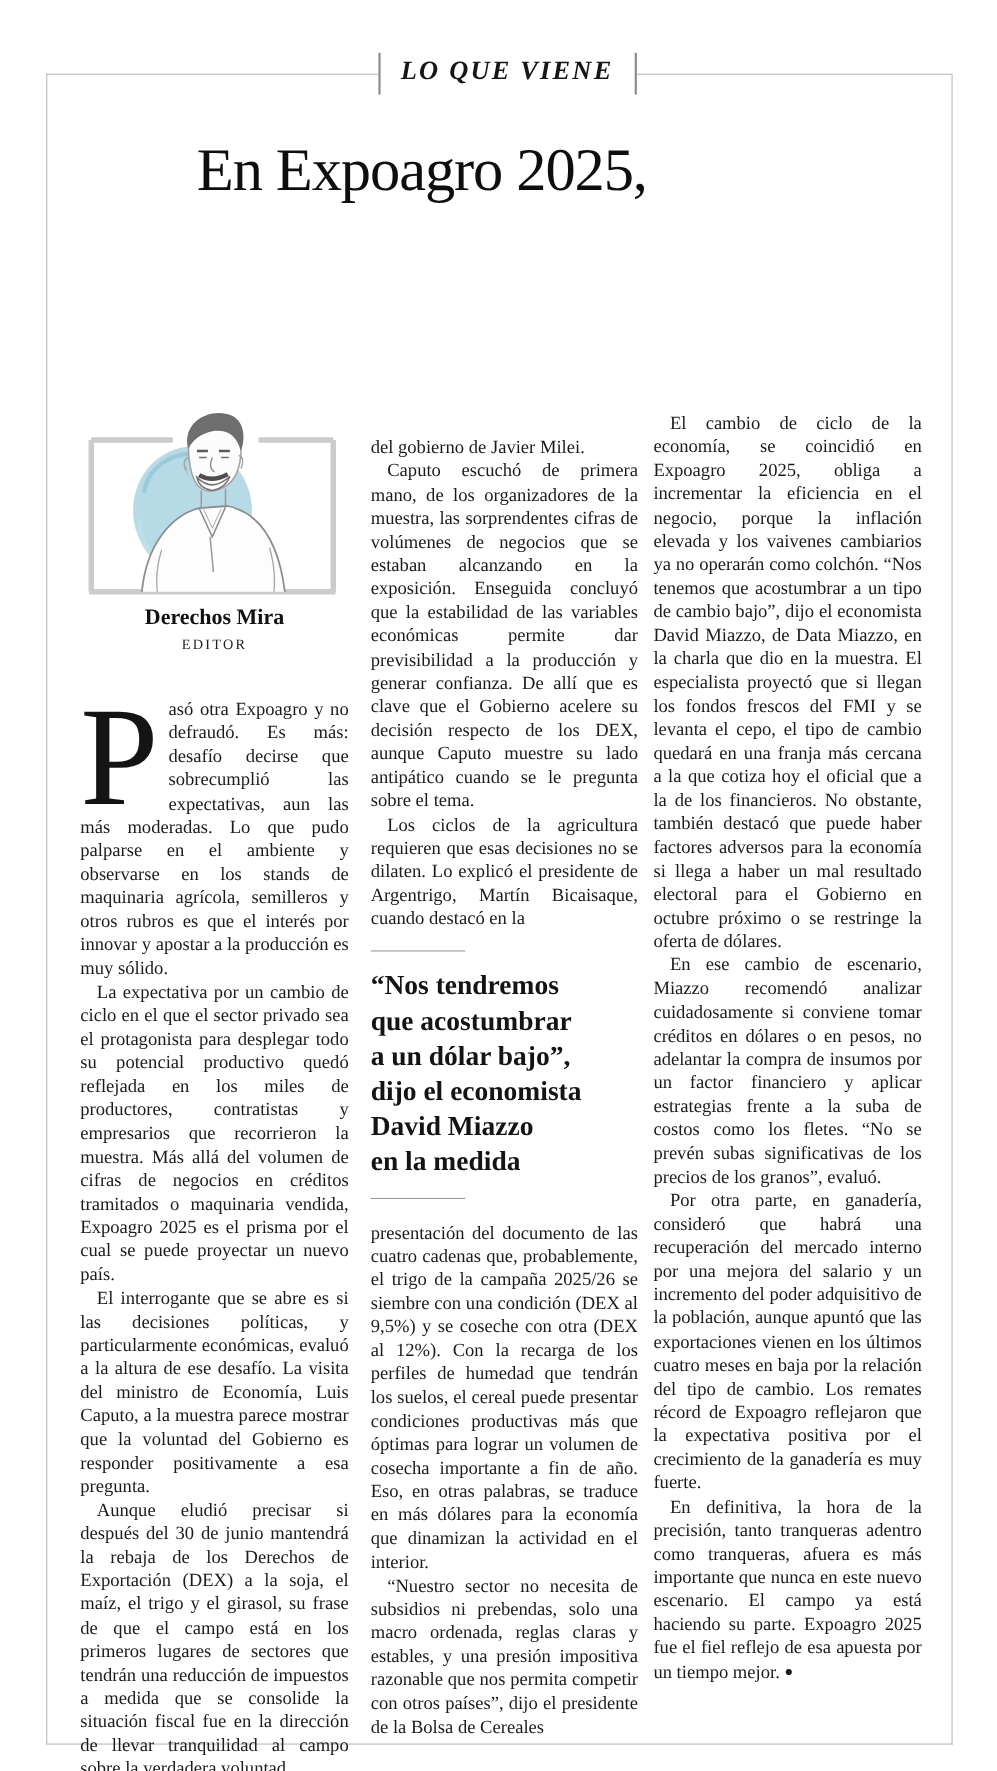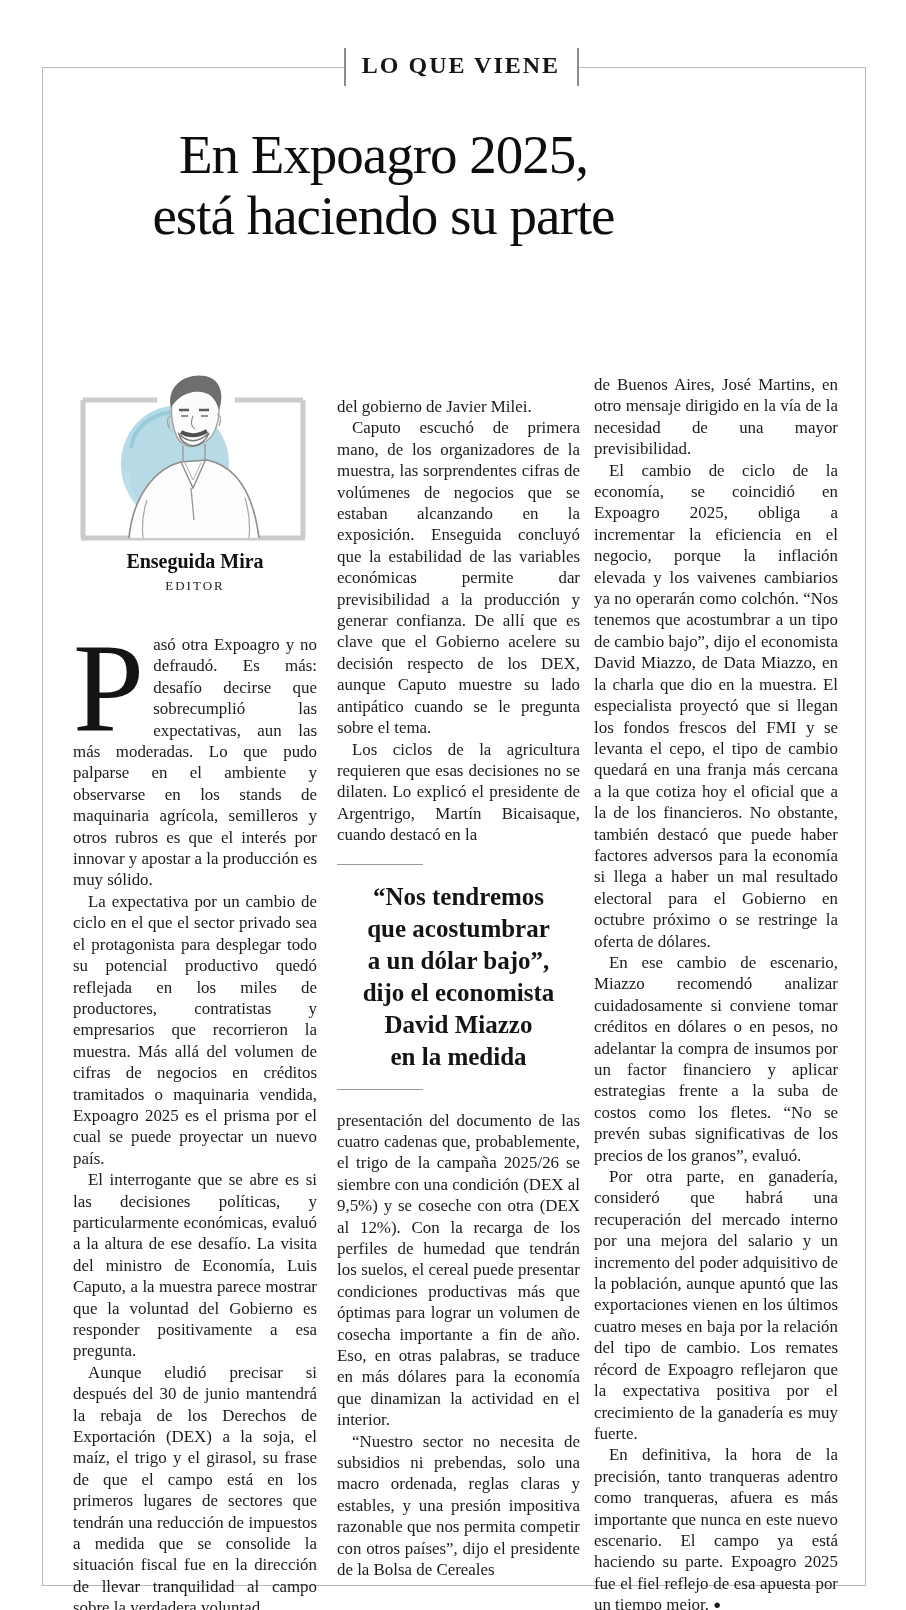--- a/index.html
+++ b/index.html
@@ -10,21 +10,21 @@
   .frame{position:absolute;left:42px;top:67px;width:822px;height:1518px;
          border-left:1px solid #b9b9b9;border-right:1px solid #b9b9b9;border-bottom:1px solid #b9b9b9;}
   .topline{position:absolute;top:67px;height:1px;background:#b9b9b9;}
   .topline-left{left:42px;width:302px;}
   .topline-right{left:578px;width:287px;}
   .tick{position:absolute;top:48px;width:2px;height:38px;background:#8d8d8d;}
   .tick-left{left:344px;}
   .tick-right{left:577px;}
 
   .kicker{position:absolute;left:345px;top:52px;width:232px;text-align:center;
-          font-size:24px;font-weight:700;letter-spacing:2px;color:#161616;}
+          font-size:24px;font-weight:700;letter-spacing:2px;color:#161616;font-style:italic;}
 
   .headline{position:absolute;left:0;top:124px;width:767px;margin:0;text-align:center;
             font-weight:500;color:#0e0e0e;}
   .headline span{display:block;font-size:55px;line-height:61px;letter-spacing:-1px;}
 
   
   .portrait{position:absolute;left:73px;top:368px;width:240px;height:178px;}
   .byline-name{position:absolute;left:73px;top:550px;width:244px;text-align:center;
                font-size:20px;font-weight:700;color:#111;}
   .byline-role{position:absolute;left:73px;top:578px;width:244px;text-align:center;
@@ -39,39 +39,38 @@
   .col2{left:337px;top:396px;width:243px;}
   .col3{left:594px;top:374px;}
 
   .dropcap{float:left;font-size:128px;line-height:101px;padding:4px 9px 0 0;color:#141414;}
 
   
   .pullquote{margin:18px 0 20px 0;}
   .pq-rule{width:86px;height:1px;background:#9a9a9a;}
   .pullquote blockquote{margin:16px 0 16px 0;padding:0;}
   .pullquote blockquote span{display:block;font-size:25px;line-height:32px;font-weight:700;
-                             color:#141414;text-align:center;}
+                             color:#141414;text-align:left;}
   .endmark{font-size:13px;vertical-align:1px;}
 </style>
 </head>
 <body>
 
 <div class="page">
 
   <div class="frame"></div>
   <div class="topline topline-left"></div>
   <div class="topline topline-right"></div>
   <div class="tick tick-left"></div>
   <div class="tick tick-right"></div>
 
   <div class="kicker">LO QUE VIENE</div>
 
   <h1 class="headline">
     <span>En Expoagro 2025,</span>
-    <span>está haciendo su parte</span>
   </h1>
 
   <div class="portrait">
     <svg width="240" height="178" viewBox="0 0 240 178" xmlns="http://www.w3.org/2000/svg">
 
       <ellipse cx="102" cy="96" rx="54" ry="58" fill="#aed7e3" opacity="0.9"></ellipse>
       <path d="M58 80 C62 52 92 40 112 46" fill="none" stroke="#8fc4d6" stroke-width="4" opacity="0.7"></path>
       <path d="M54 104 C52 128 72 150 96 150" fill="none" stroke="#bfe0ea" stroke-width="5" opacity="0.8"></path>
 
       <path d="M10 32 H84" stroke="#cbcbcb" stroke-width="5" fill="none"></path>
@@ -96,21 +95,21 @@
       <path d="M106 42 h10 M126 42 h10" stroke="#5a5a5a" stroke-width="2.4"></path>
       <path d="M108 48 h7 M128 48 h7" stroke="#6e6e6e" stroke-width="1.4"></path>
 
       <path d="M120 48 q-4 10 2 13" fill="none" stroke="#8d8d8d" stroke-width="1.2"></path>
 
       <path d="M108 64 Q120 71 134 63" fill="none" stroke="#4f4f4f" stroke-width="4"></path>
       <path d="M106 66 Q120 80 136 65 Q132 76 120 78 Q108 76 106 66 Z" fill="none" stroke="#767676" stroke-width="1.4"></path>
     </svg>
   </div>
 
-  <div class="byline-name">Enseguida Mira</div>
+  <div class="byline-name">Derechos Mira</div>
   <div class="byline-role">EDITOR</div>
 
   <div class="col col1">
     <p class="noindent"><span class="dropcap">P</span><span>asó otra Expoagro y no defraudó. Es más: desafío decirse que sobrecumplió las expectativas, aun las más moderadas. Lo que pudo palparse en el ambiente y observarse en los stands de maquinaria agrícola, semilleros y otros rubros es que el interés por innovar y apostar a la producción es muy sólido.</span></p>
     <p>La expectativa por un cambio de ciclo en el que el sector privado sea el protagonista para desplegar todo su potencial productivo quedó reflejada en los miles de productores, contratistas y empresarios que recorrieron la muestra. Más allá del volumen de cifras de negocios en créditos tramitados o maquinaria vendida, Expoagro 2025 es el prisma por el cual se puede proyectar un nuevo país.</p>
     <p>El interrogante que se abre es si las decisiones políticas, y particularmente económicas, evaluó a la altura de ese desafío. La visita del ministro de Economía, Luis Caputo, a la muestra parece mostrar que la voluntad del Gobierno es responder positivamente a esa pregunta.</p>
     <p>Aunque eludió precisar si después del 30 de junio mantendrá la rebaja de los Derechos de Exportación (DEX) a la soja, el maíz, el trigo y el girasol, su frase de que el campo está en los primeros lugares de sectores que tendrán una reducción de impuestos a medida que se consolide la situación fiscal fue en la dirección de llevar tranquilidad al campo sobre la verdadera voluntad</p>
   </div>
 
   <div class="col col2">
@@ -129,20 +128,19 @@
         <span>en la medida</span>
       </blockquote>
       <div class="pq-rule"></div>
     </figure>
 
     <p class="noindent">presentación del documento de las cuatro cadenas que, probablemente, el trigo de la campaña 2025/26 se siembre con una condición (DEX al 9,5%) y se coseche con otra (DEX al 12%). Con la recarga de los perfiles de humedad que tendrán los suelos, el cereal puede presentar condiciones productivas más que óptimas para lograr un volumen de cosecha importante a fin de año. Eso, en otras palabras, se traduce en más dólares para la economía que dinamizan la actividad en el interior.</p>
     <p>“Nuestro sector no necesita de subsidios ni prebendas, solo una macro ordenada, reglas claras y estables, y una presión impositiva razonable que nos permita competir con otros países”, dijo el presidente de la Bolsa de Cereales</p>
   </div>
 
   <div class="col col3">
-    <p class="noindent">de Buenos Aires, José Martins, en otro mensaje dirigido en la vía de la necesidad de una mayor previsibilidad.</p>
     <p>El cambio de ciclo de la economía, se coincidió en Expoagro 2025, obliga a incrementar la eficiencia en el negocio, porque la inflación elevada y los vaivenes cambiarios ya no operarán como colchón. “Nos tenemos que acostumbrar a un tipo de cambio bajo”, dijo el economista David Miazzo, de Data Miazzo, en la charla que dio en la muestra. El especialista proyectó que si llegan los fondos frescos del FMI y se levanta el cepo, el tipo de cambio quedará en una franja más cercana a la que cotiza hoy el oficial que a la de los financieros. No obstante, también destacó que puede haber factores adversos para la economía si llega a haber un mal resultado electoral para el Gobierno en octubre próximo o se restringe la oferta de dólares.</p>
     <p>En ese cambio de escenario, Miazzo recomendó analizar cuidadosamente si conviene tomar créditos en dólares o en pesos, no adelantar la compra de insumos por un factor financiero y aplicar estrategias frente a la suba de costos como los fletes. “No se prevén subas significativas de los precios de los granos”, evaluó.</p>
     <p>Por otra parte, en ganadería, consideró que habrá una recuperación del mercado interno por una mejora del salario y un incremento del poder adquisitivo de la población, aunque apuntó que las exportaciones vienen en los últimos cuatro meses en baja por la relación del tipo de cambio. Los remates récord de Expoagro reflejaron que la expectativa positiva por el crecimiento de la ganadería es muy fuerte.</p>
     <p><span>En definitiva, la hora de la precisión, tanto tranqueras adentro como tranqueras, afuera es más importante que nunca en este nuevo escenario. El campo ya está haciendo su parte. Expoagro 2025 fue el fiel reflejo de esa apuesta por un tiempo mejor. </span><span class="endmark">●</span></p>
   </div>
 
 </div>
 
 </body></html>

